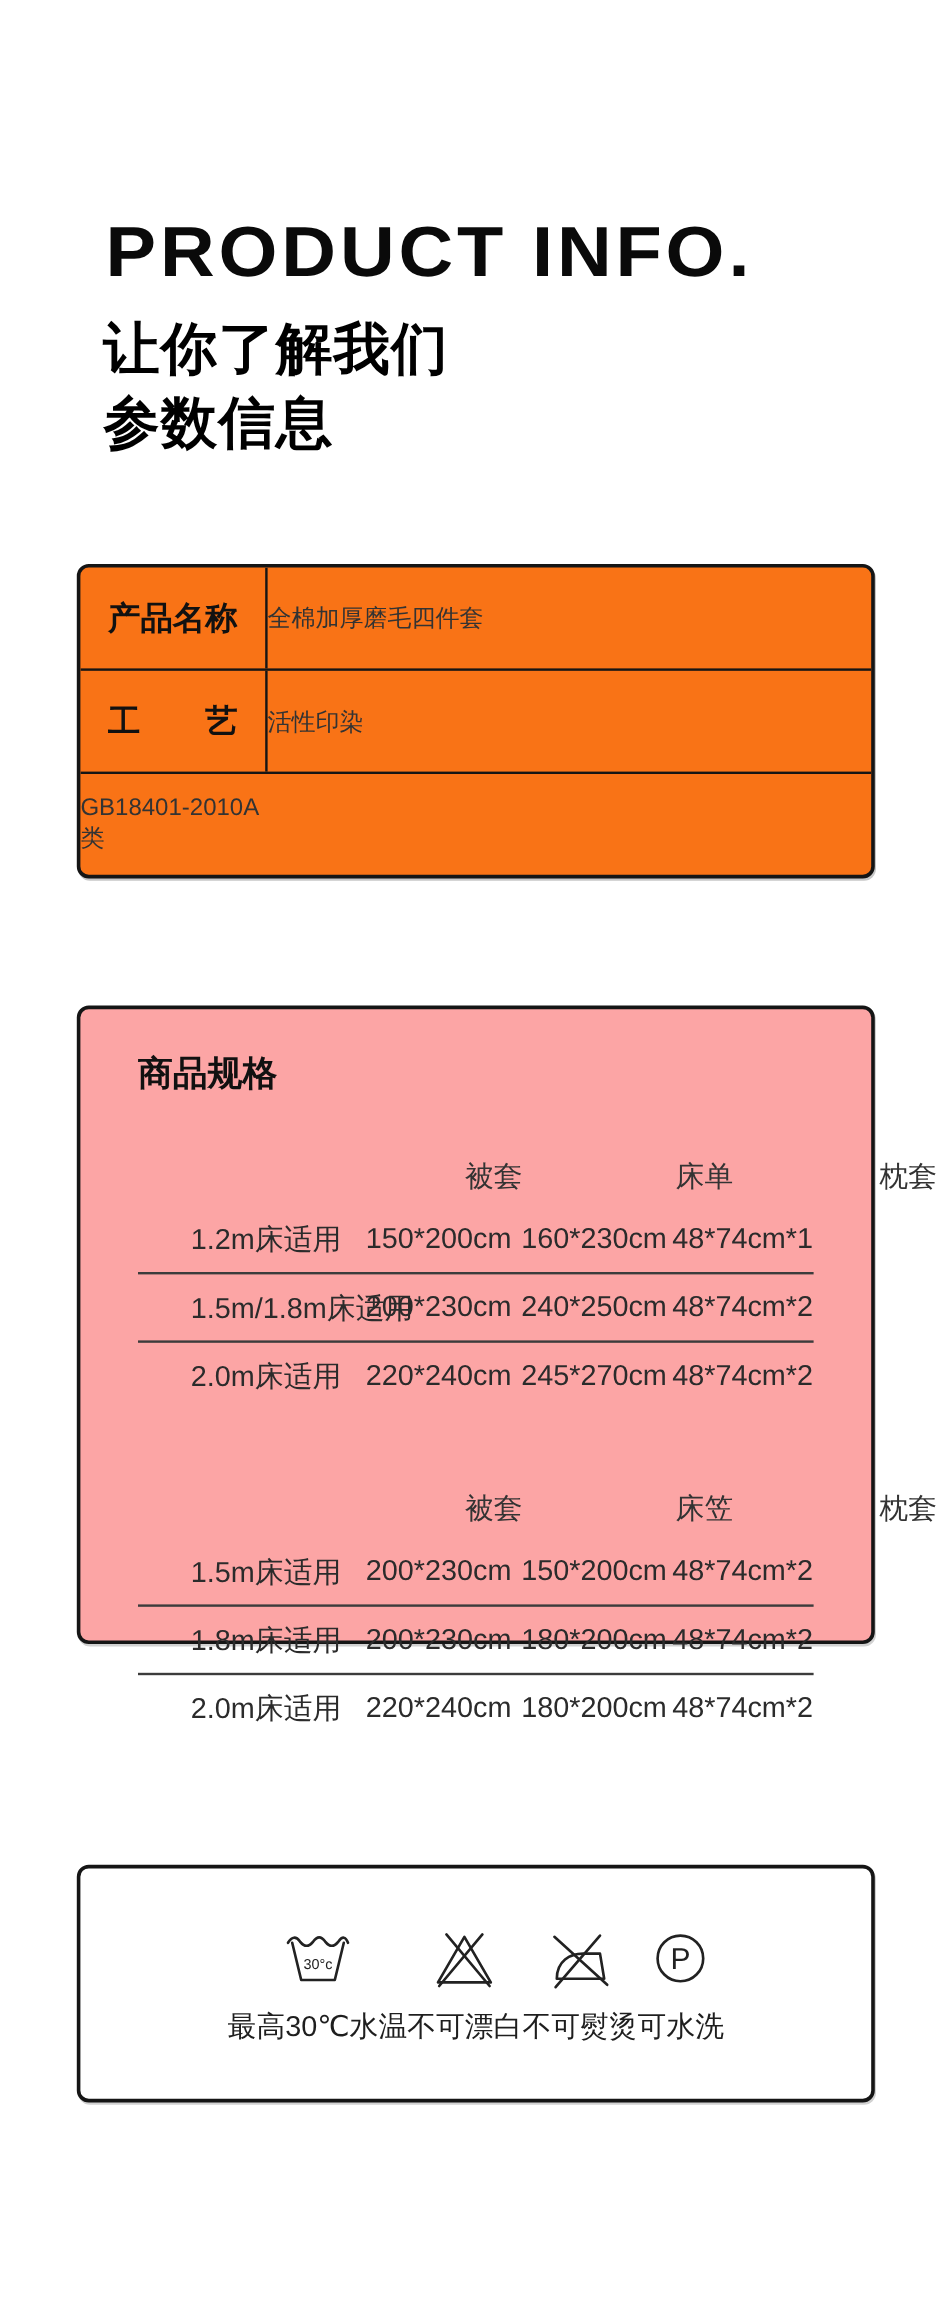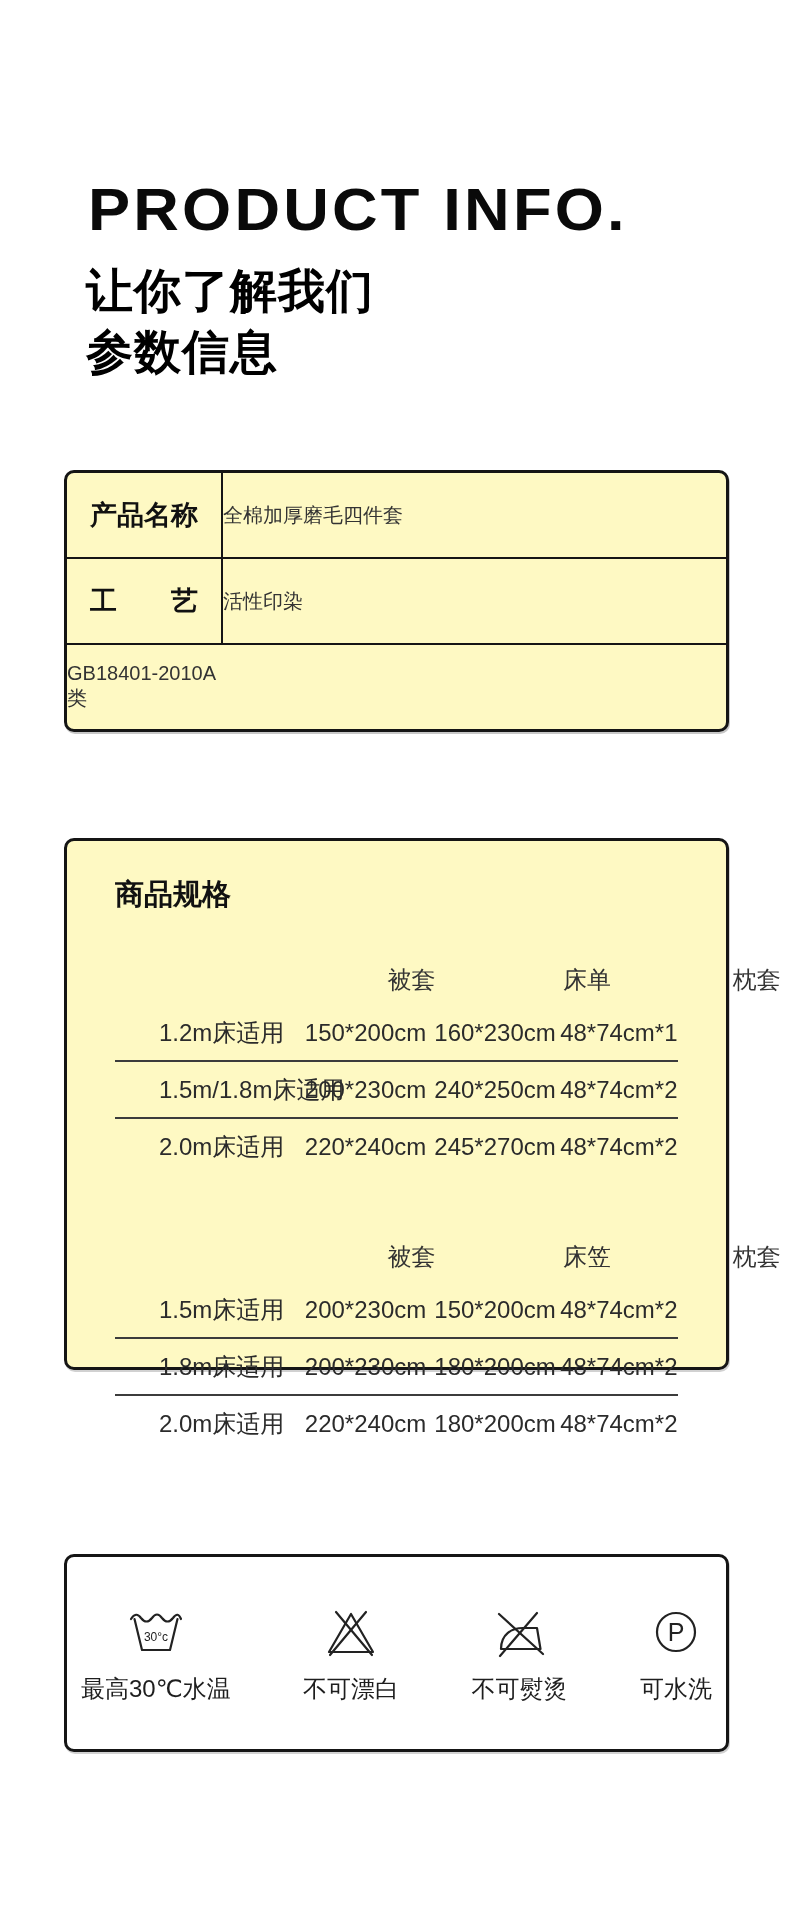--- a/index.html
+++ b/index.html
@@ -13,54 +13,54 @@
     font-size:59px;font-weight:700;letter-spacing:3px;color:#0a0a0a;
     transform:scaleX(1.07);transform-origin:left center;white-space:nowrap;
   }
   .heading{
     position:absolute;left:86px;top:260px;
     font-size:47px;line-height:61px;font-weight:900;color:#000;letter-spacing:1px;
   }
   
   .info-table{
     position:absolute;left:64px;top:470px;width:665px;box-sizing:border-box;
-    border:3px solid #151515;border-radius:10px;background:#fef9c3;
+    border:3px solid #151515;border-radius:10px;background:#f97316;
     box-shadow:1px 2px 0 rgba(0,0,0,0.22);overflow:hidden;
   }
   .info-row{display:grid;grid-template-columns:156px 1fr;height:84px;border-bottom:2px solid #151515;}
   .info-row:last-child{border-bottom:none;}
   .info-label{
     display:flex;align-items:center;justify-content:center;
     border-right:2px solid #151515;font-weight:bold;font-size:27px;color:#111;
   }
   .info-value{display:flex;align-items:center;font-size:20px;color:#333;}
   
   .specs-box{
     position:absolute;left:64px;top:838px;width:665px;height:532px;box-sizing:border-box;
-    border:3px solid #151515;border-radius:10px;background:#fef9c3;
+    border:3px solid #151515;border-radius:10px;background:#fca5a5;
     box-shadow:1px 2px 0 rgba(0,0,0,0.18);padding:34px 48px;
   }
   .specs-title{font-size:29px;font-weight:bold;color:#111;}
   .spec-table{width:100%;}
   .spec-table.first{margin-top:40px;}
   .spec-table.second{margin-top:58px;}
   .spec-row{
     display:grid;grid-template-columns:33% 23% 23% 21%;align-items:center;
     height:55px;font-size:24px;color:#2b2b2b;
   }
   .spec-row.header{height:50px;color:#333;gap:46px;}
   .spec-row.u{border-bottom:2px solid #3c3c3c;}
   .spec-cell{text-align:center;white-space:nowrap;}
   .spec-cell.rowlabel{text-align:left;margin-left:44px;}
   
   .care-box{
     position:absolute;left:64px;top:1554px;width:665px;height:198px;box-sizing:border-box;
     border:3px solid #151515;border-radius:10px;background:#fff;
     box-shadow:1px 2px 0 rgba(0,0,0,0.18);
-    display:flex;justify-content:space-between;align-items:center;padding:9px 14px 6px;
+    display:flex;justify-content:center;align-items:center;padding:9px 14px 6px;
   }
   .care-item{display:flex;flex-direction:column;align-items:center;gap:13px;}
   .care-item svg{display:block;}
   .care-label{font-size:24px;color:#1e1e1e;white-space:nowrap;}
   .ico{stroke:#222;stroke-width:2.2;fill:none;stroke-linecap:round;stroke-linejoin:round;}
   .ico-text{fill:#222;stroke:none;font-family:"Liberation Sans","DejaVu Sans",sans-serif;}
 </style>
 </head>
 <body>
 

